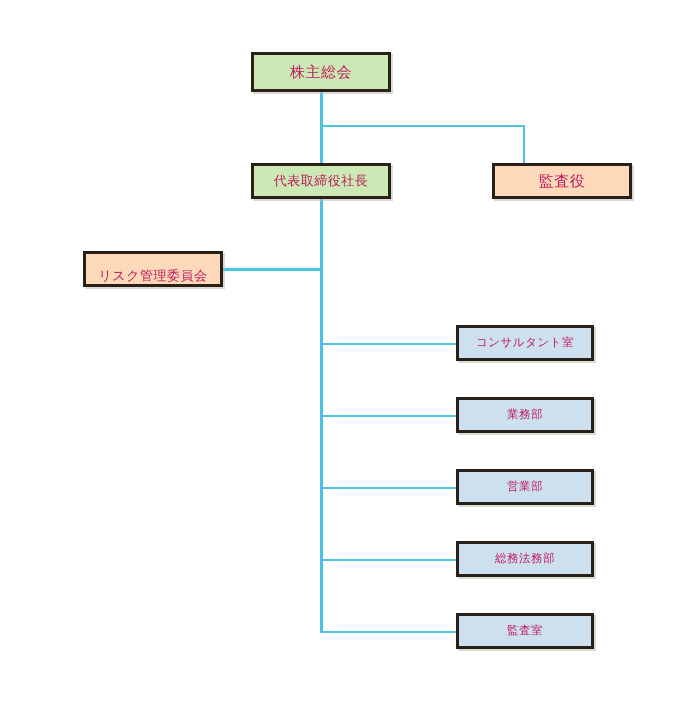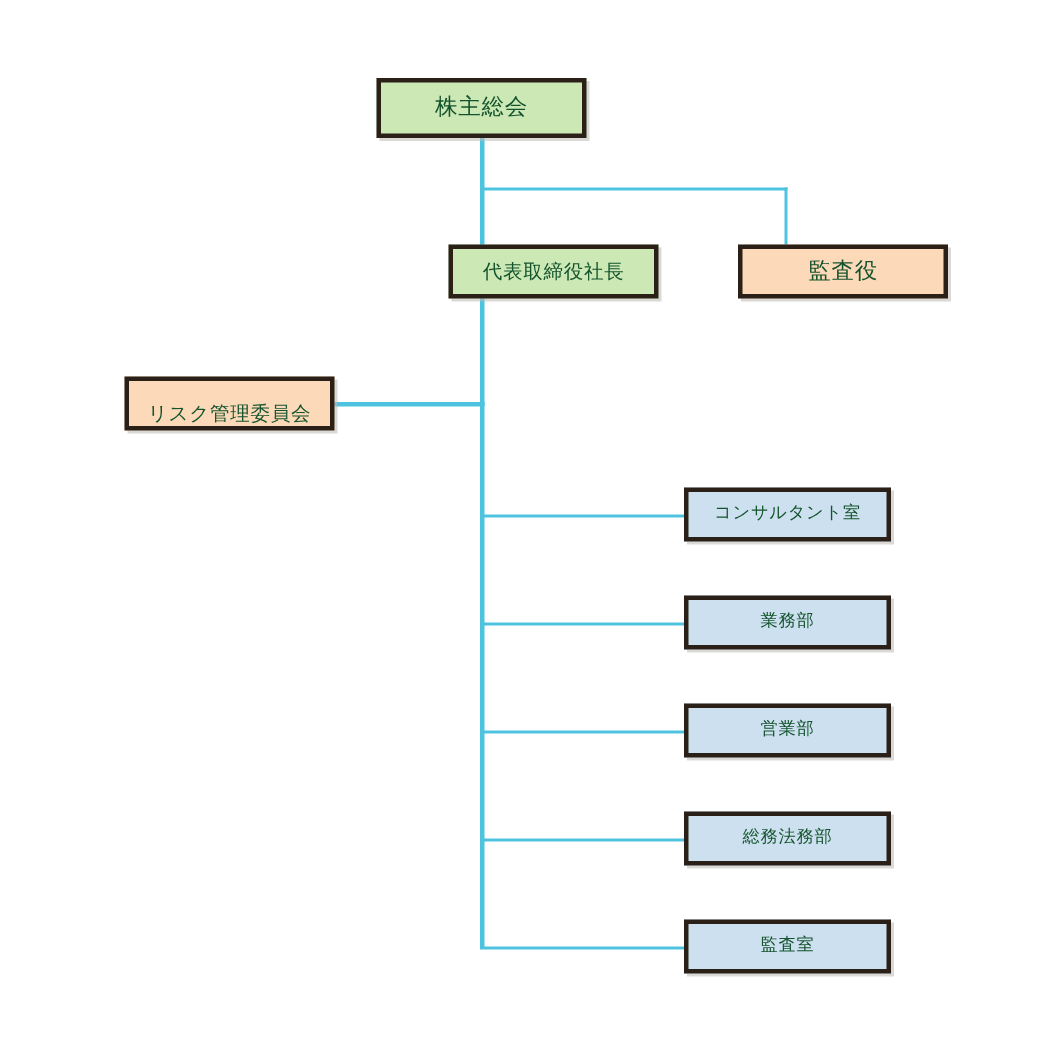--- a/index.html
+++ b/index.html
@@ -21,21 +21,21 @@
   }
   .org-box {
     position: absolute;
     box-sizing: border-box;
     border: 3px solid #2b2018;
     box-shadow: 2px 2px 0 0 rgba(190,185,180,0.55);
     display: flex;
     align-items: center;
     justify-content: center;
     text-align: center;
-    color: #14532d;
+    color: #be185d;
     line-height: 1.15;
     letter-spacing: 0.5px;
     user-select: none;
   }
   .org-box.green  { background: #cce8b5; }
   .org-box.peach  { background: #fcd9b8; margin-left: 38px; }
   .org-box.blue   { background: #cde0ef; align-items: center; }
 
   .lbl-lg { font-size: 15px; }
   .lbl-md { font-size: 13px; }
@@ -70,21 +70,21 @@
   <div class="conn h" style="left:320px; top:343px; width:136px;"></div>
   <div class="conn h" style="left:320px; top:415px; width:136px;"></div>
   <div class="conn h" style="left:320px; top:487px; width:136px;"></div>
   <div class="conn h" style="left:320px; top:559px; width:136px;"></div>
   <div class="conn h" style="left:320px; top:631px; width:136px;"></div>
 
   <div class="org-box green lbl-lg" style="left:251px; top:52px; width:140px; height:40px;">
     <span>株主総会</span>
   </div>
 
-  <div class="org-box green lbl-md" style="left:251px; top:163px; width:140px; height:36px;margin-left:48px;">
+  <div class="org-box green lbl-md" style="left:251px; top:163px; width:140px; height:36px;">
     <span>代表取締役社長</span>
   </div>
 
   <div class="org-box peach lbl-lg" style="left:454px; top:163px; width:140px; height:36px;">
     <span>監査役</span>
   </div>
 
   <div class="org-box peach lbl-md" style="left:45px; top:251px; width:140px; height:36px;align-items:flex-end;">
     <span>リスク管理委員会</span>
   </div>

